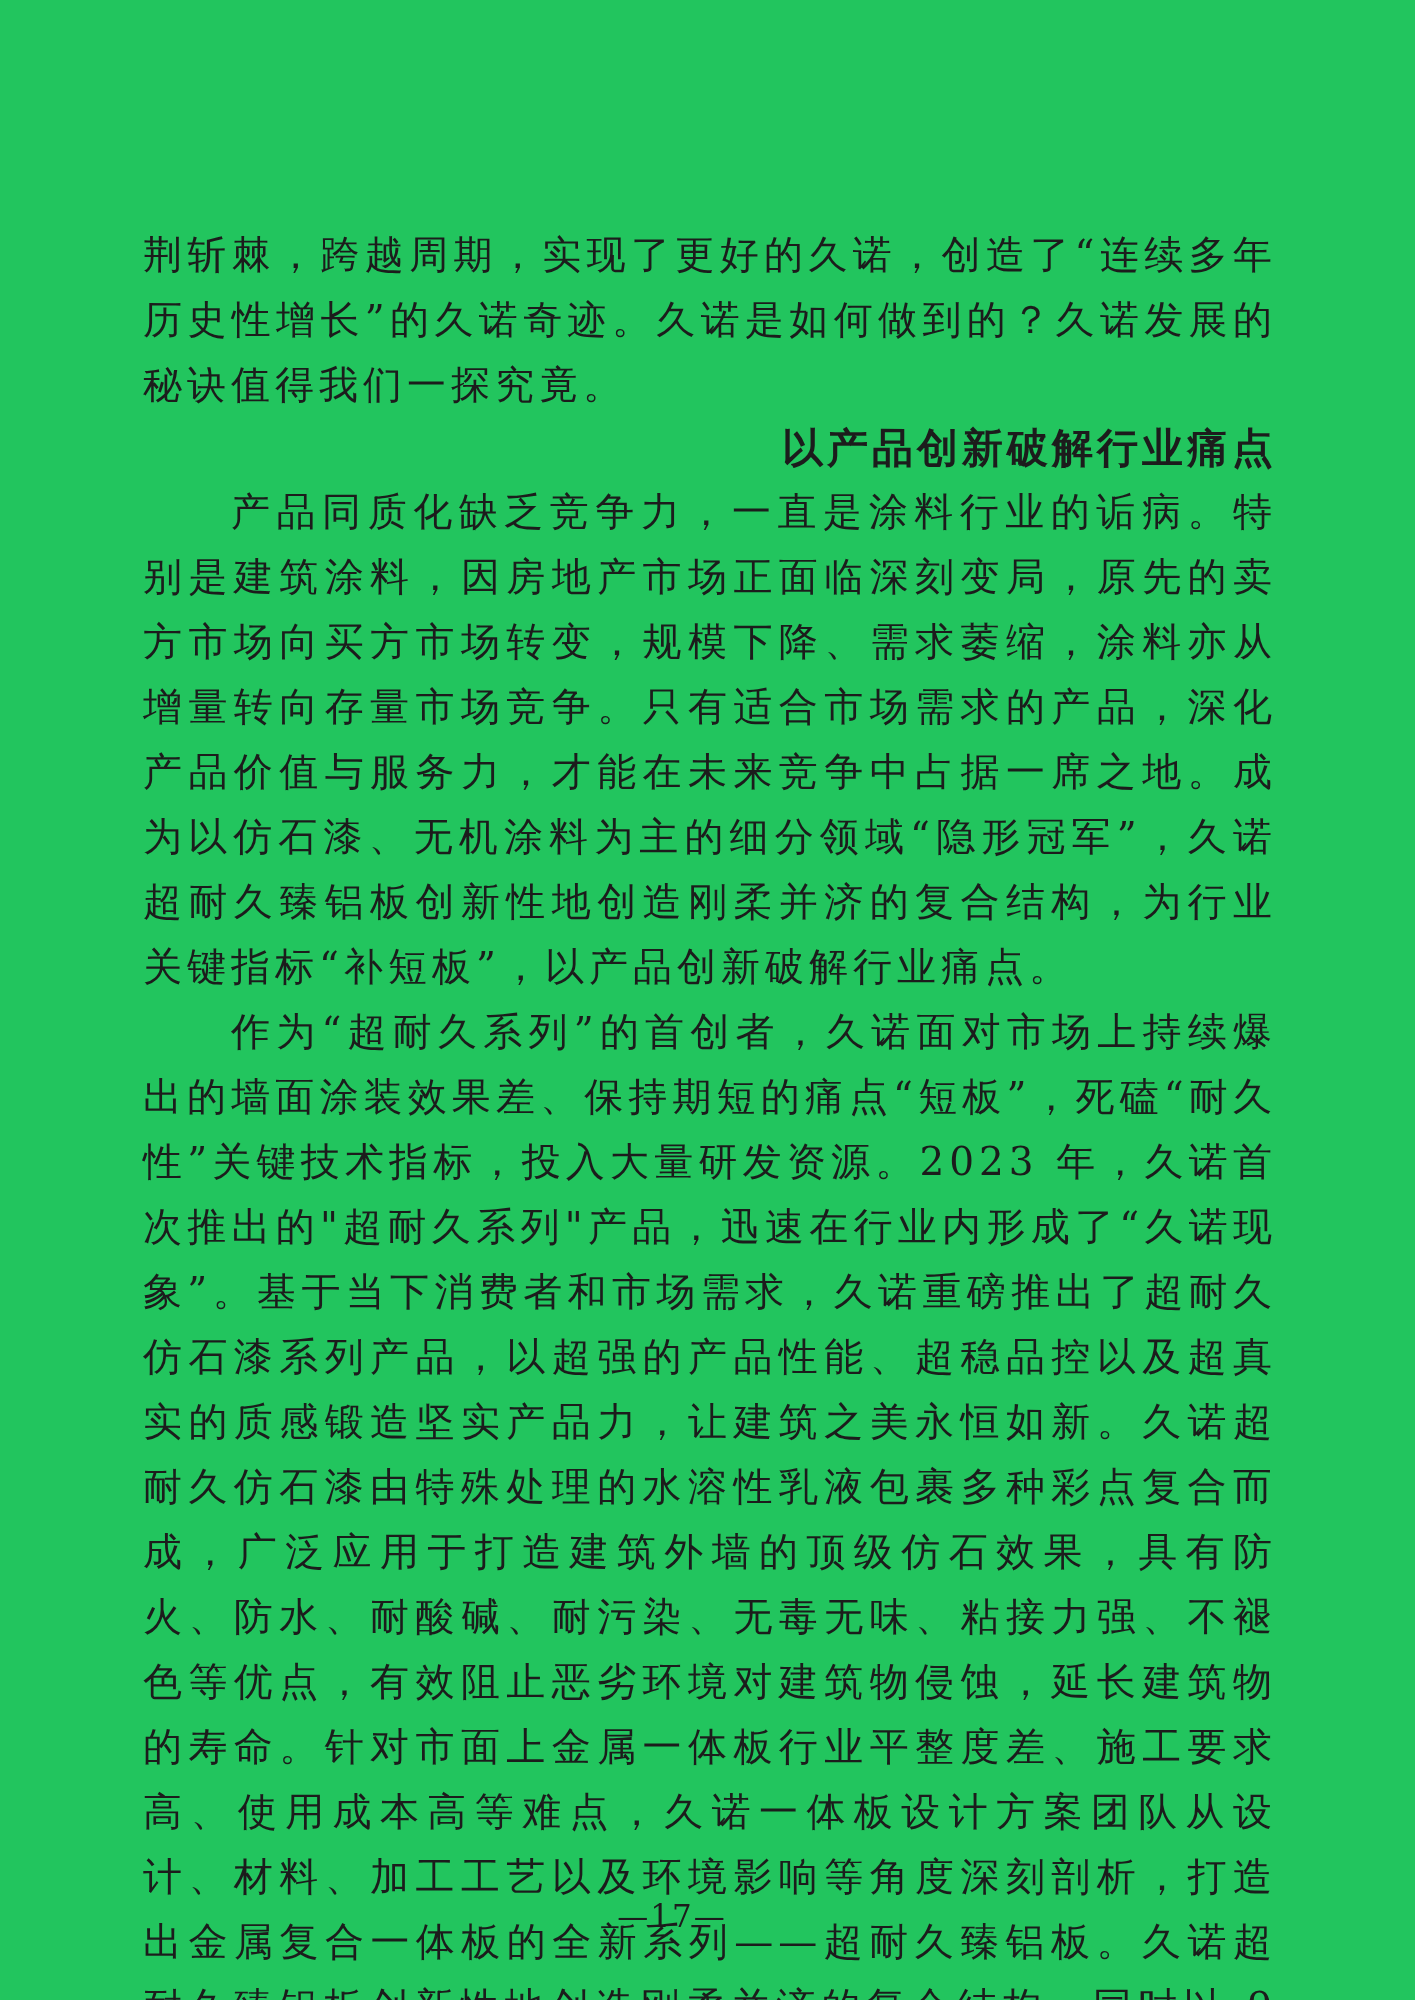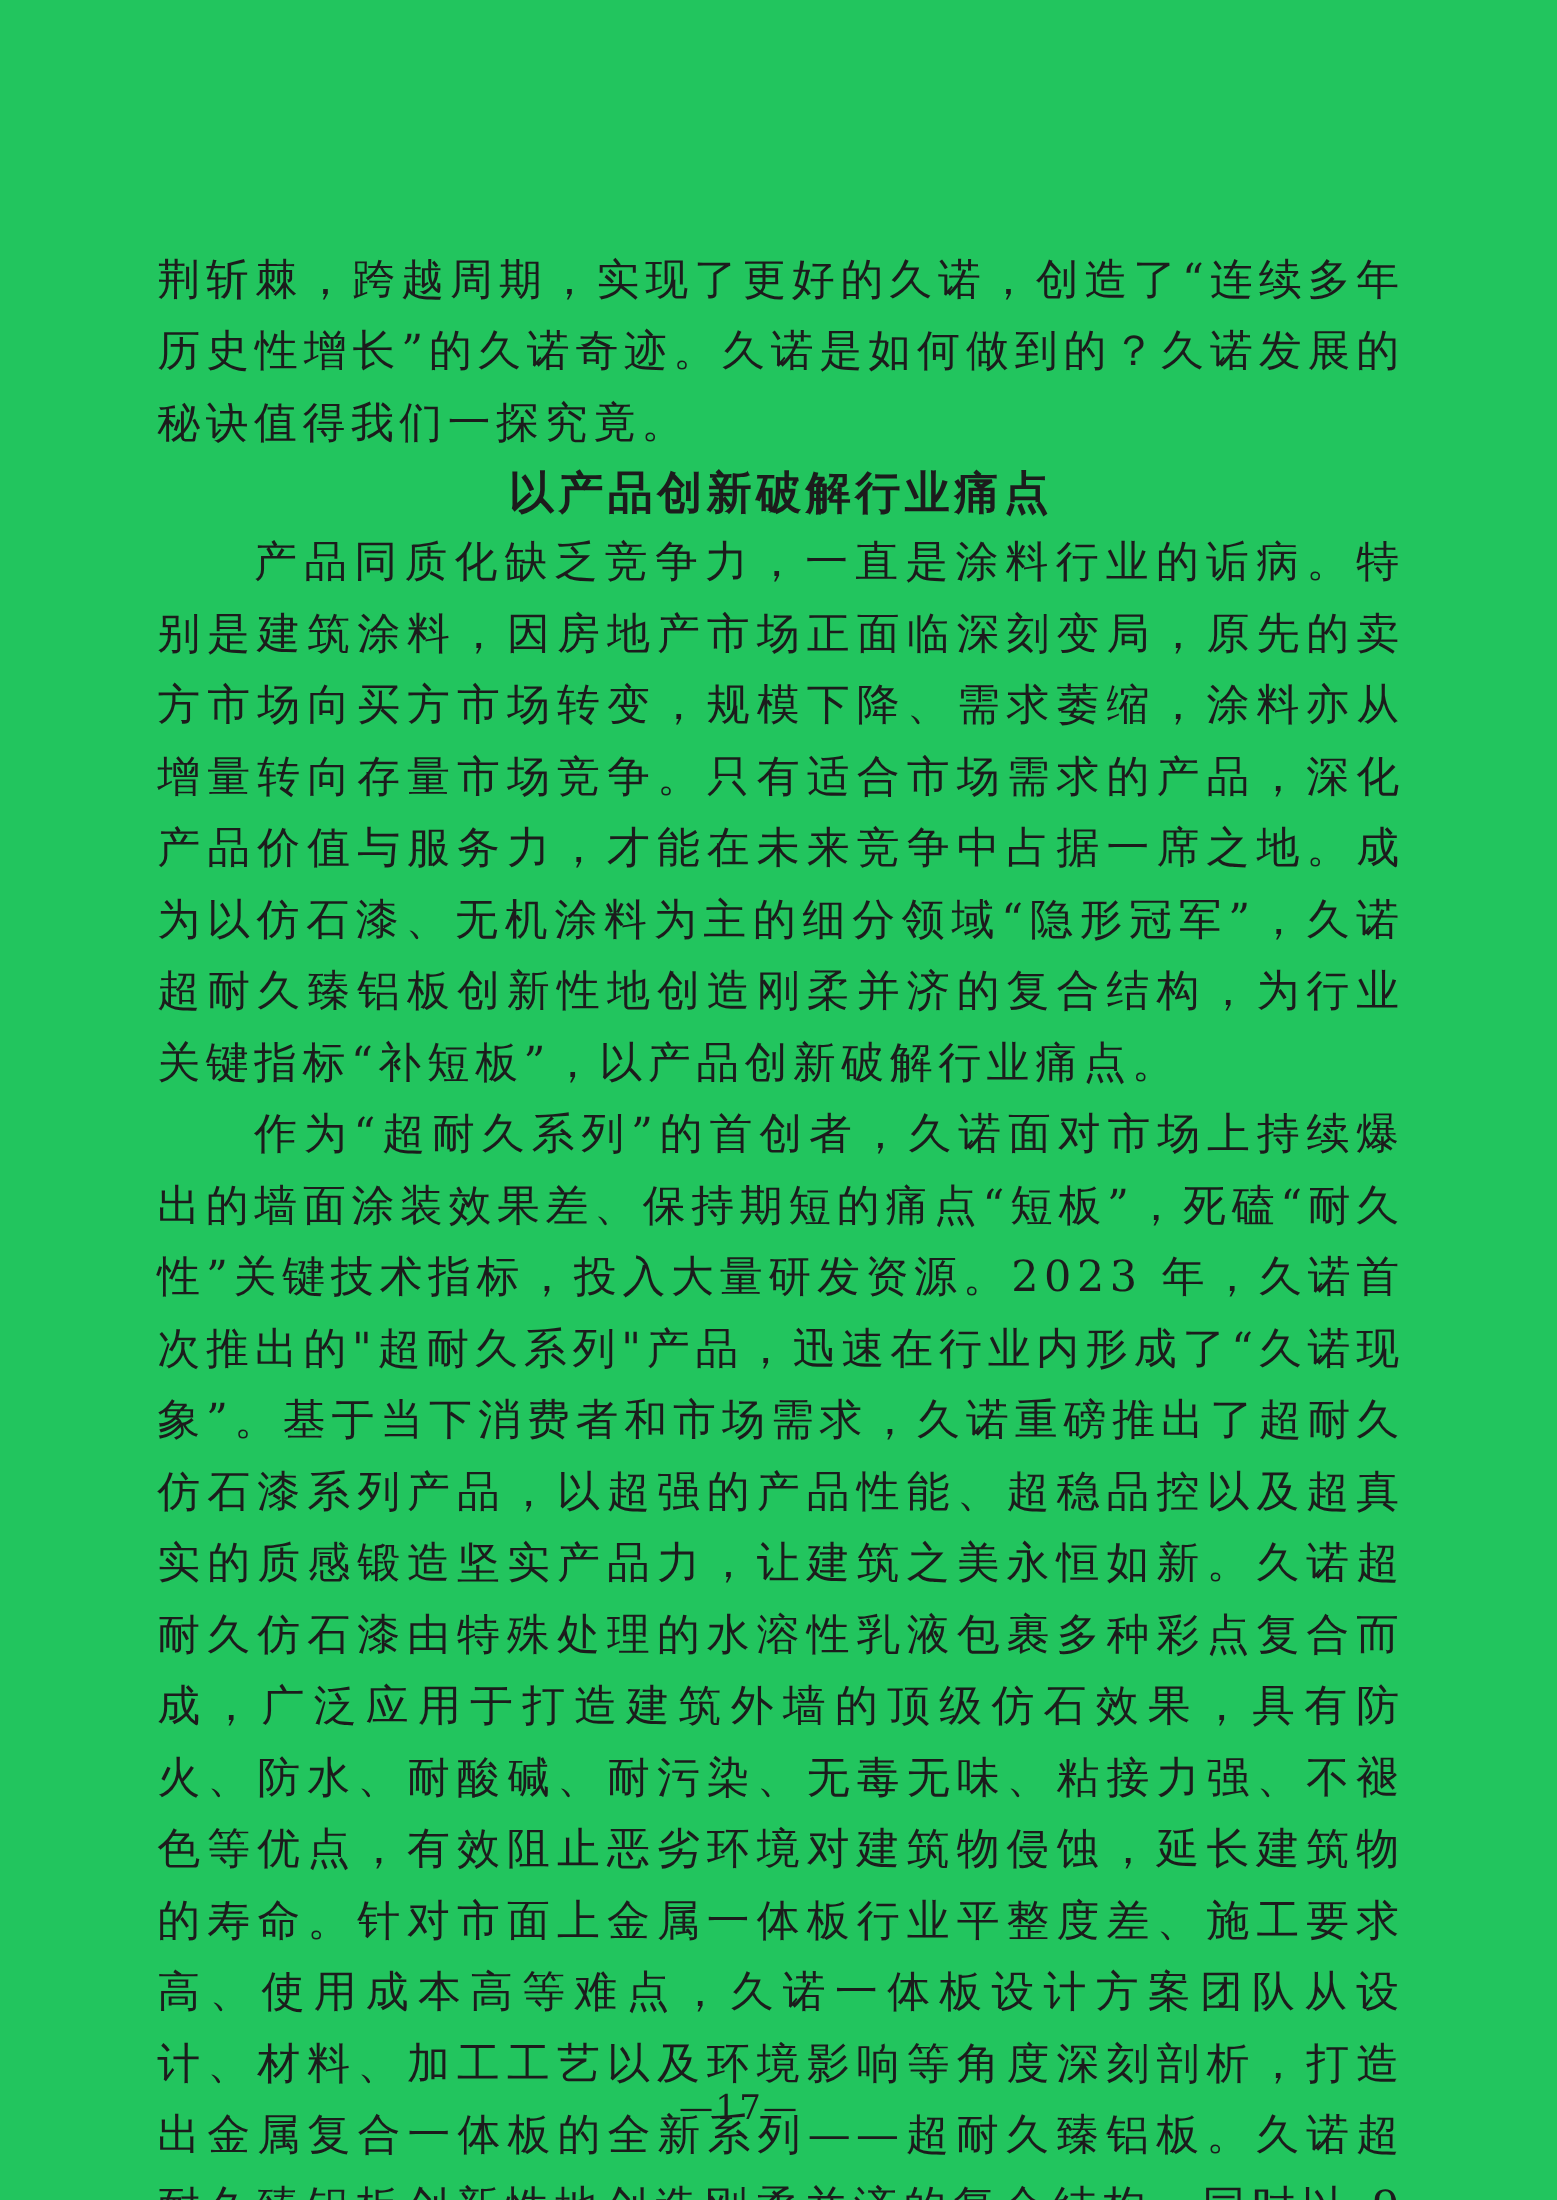--- a/index.html
+++ b/index.html
@@ -32,21 +32,21 @@
     text-justify: inter-ideograph;
   }
   .indent {
     text-indent: 88px;
   }
   .heading {
     margin: 0;
     font-size: 41px;
     font-weight: bold;
     line-height: 62px;
-    text-align: center;
+    text-align: right;
     letter-spacing: 4px;
   }
   .page-number {
     position: absolute;
     top: 1898px;
     left: 0;
     width: 1320px;
     text-align: center;
     font-size: 31px;
     letter-spacing: 2px;

